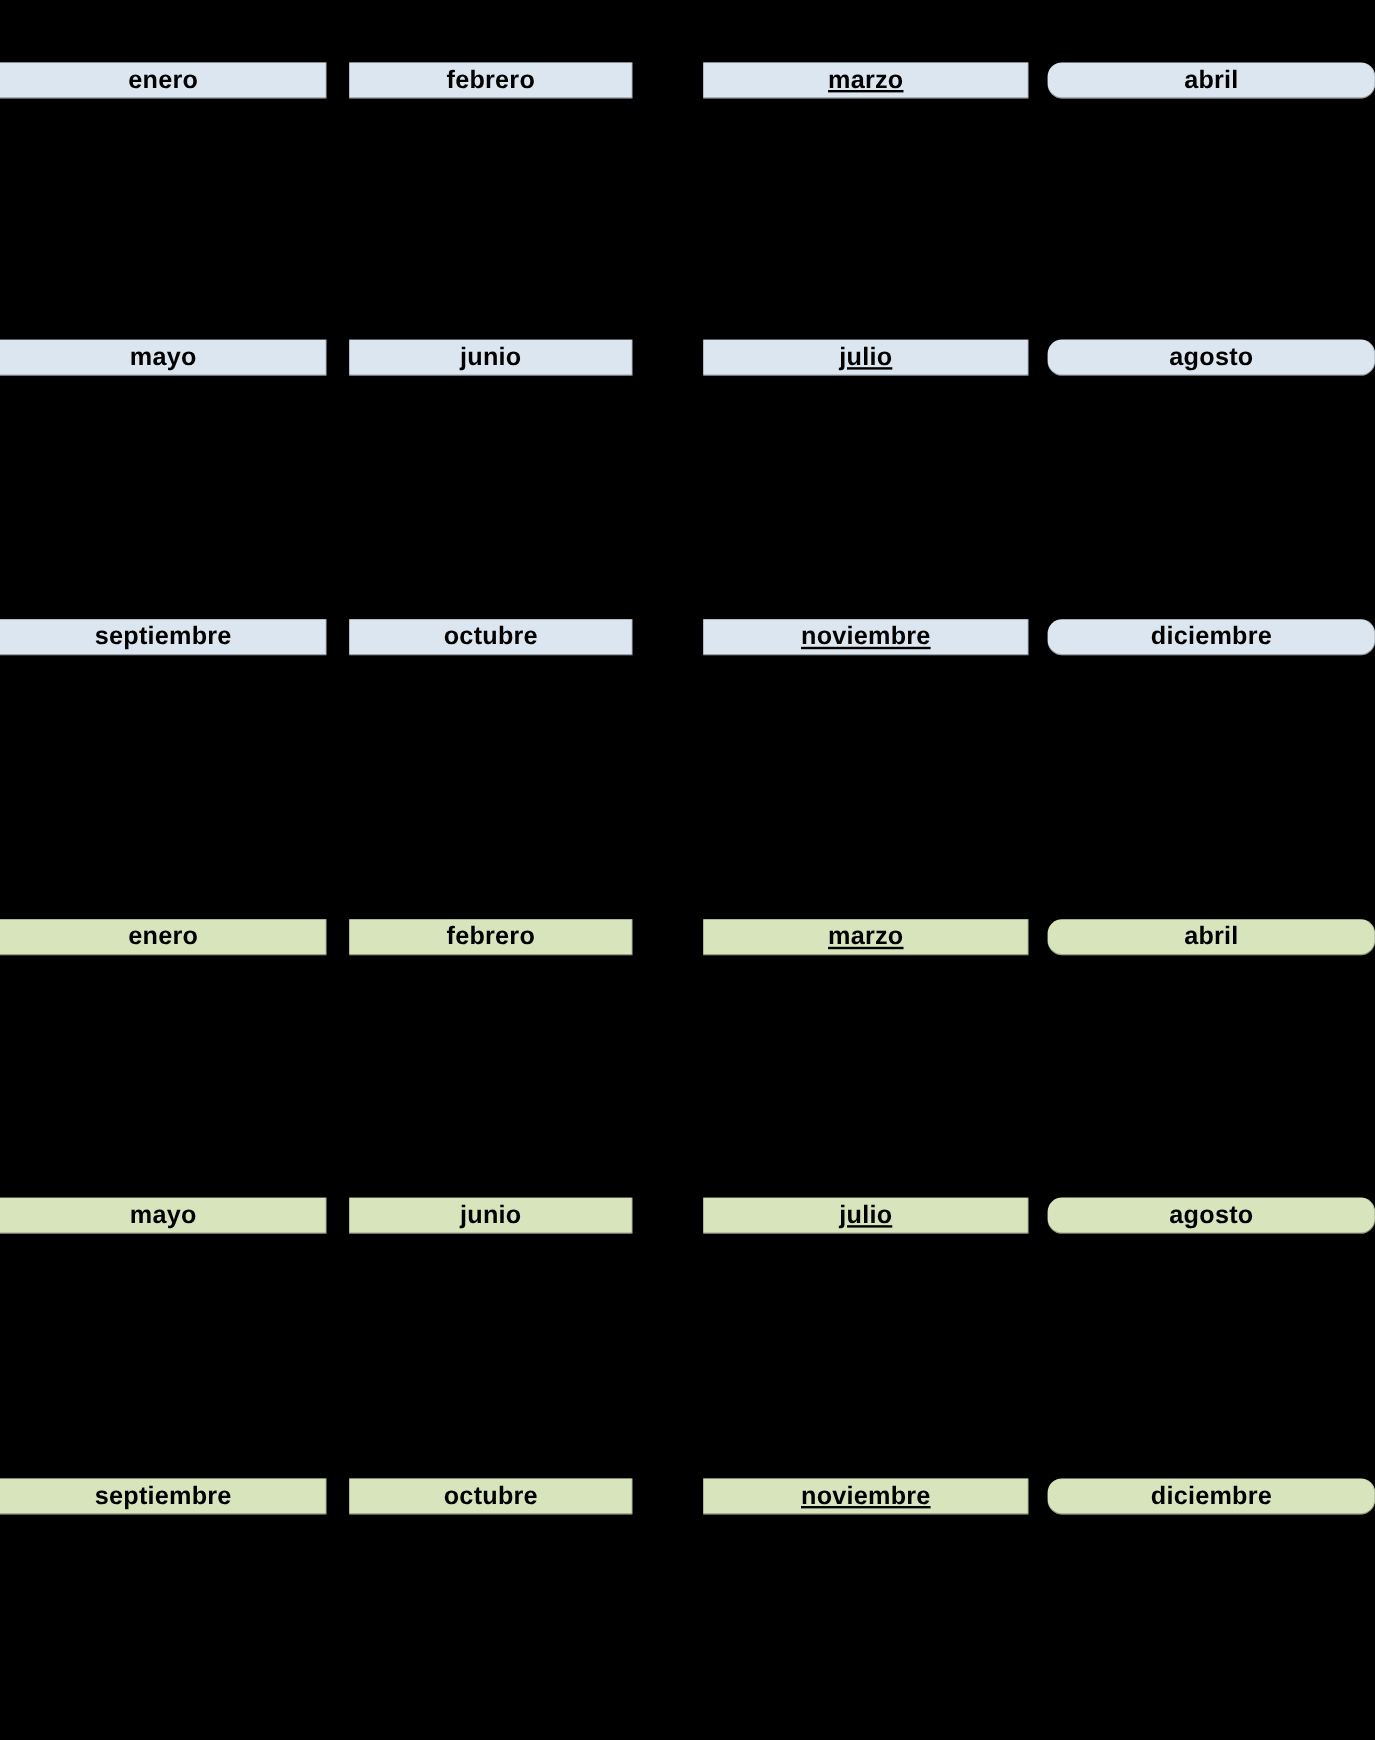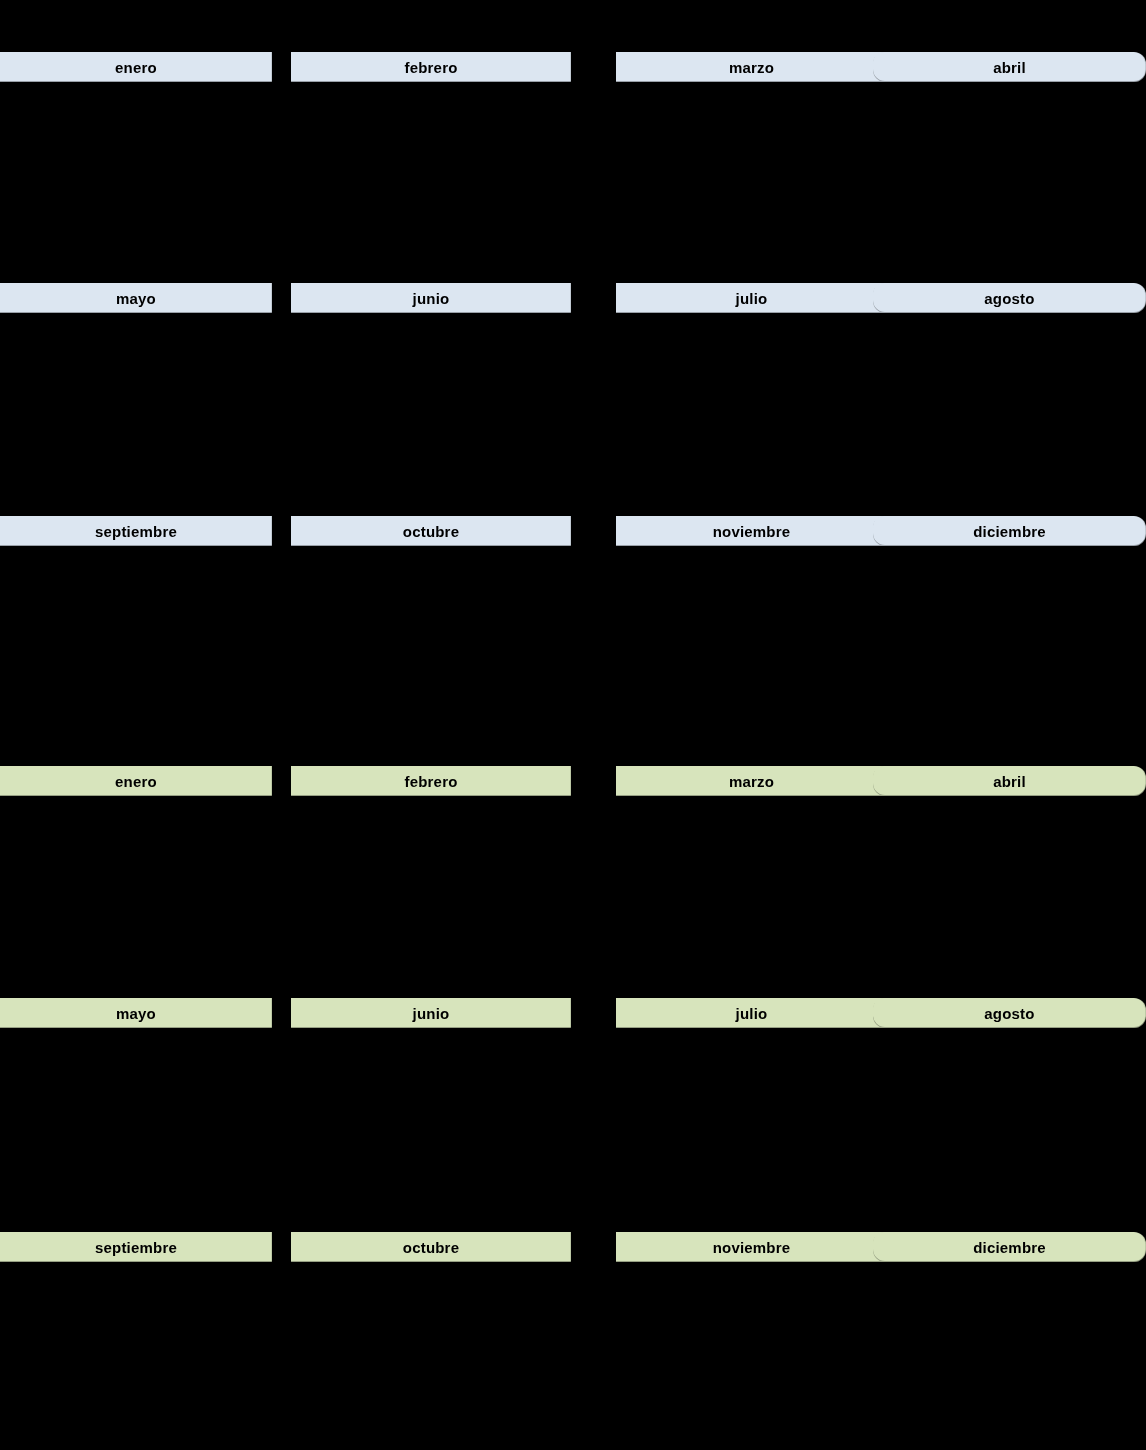--- a/index.html
+++ b/index.html
@@ -14,33 +14,33 @@
     background: var(--page-bg, #000000);
     font-family: "Liberation Sans", "DejaVu Sans", sans-serif;
     overflow: hidden;
   }
   .month-header {
     position: absolute;
     height: 30px;
     display: flex;
     align-items: center;
     justify-content: center;
-    font-size: 15px;
+    font-size: 21px;
     font-weight: bold;
     color: var(--header-text, #000000);
     letter-spacing: 0.2px;
     box-shadow: inset 0 -1px 0 rgba(0,0,0,0.30), inset -1px 0 0 rgba(0,0,0,0.12);
   }
   .hdr-blue  { background: var(--header-blue,  #dce6f1); }
   .hdr-green { background: var(--header-green, #d7e4bc); }
 
   
   .c1 { left: 0px;   width: 272px; }
-  .c2 { left: 291px; width: 280px; }
-  .c3 { left: 616px; width: 271px; }
+  .c2 { left: 291px; width: 236px; }
+  .c3 { left: 586px; width: 271px; text-decoration: underline; }
   .c4 { left: 873px; width: 273px; border-radius: 12px; }
 
   
   .r1 { top: 52px;   }
   .r2 { top: 283px;  }
   .r3 { top: 516px;  }
   .r4 { top: 766px;  }
   .r5 { top: 998px;  }
   .r6 { top: 1232px; }
 </style>

